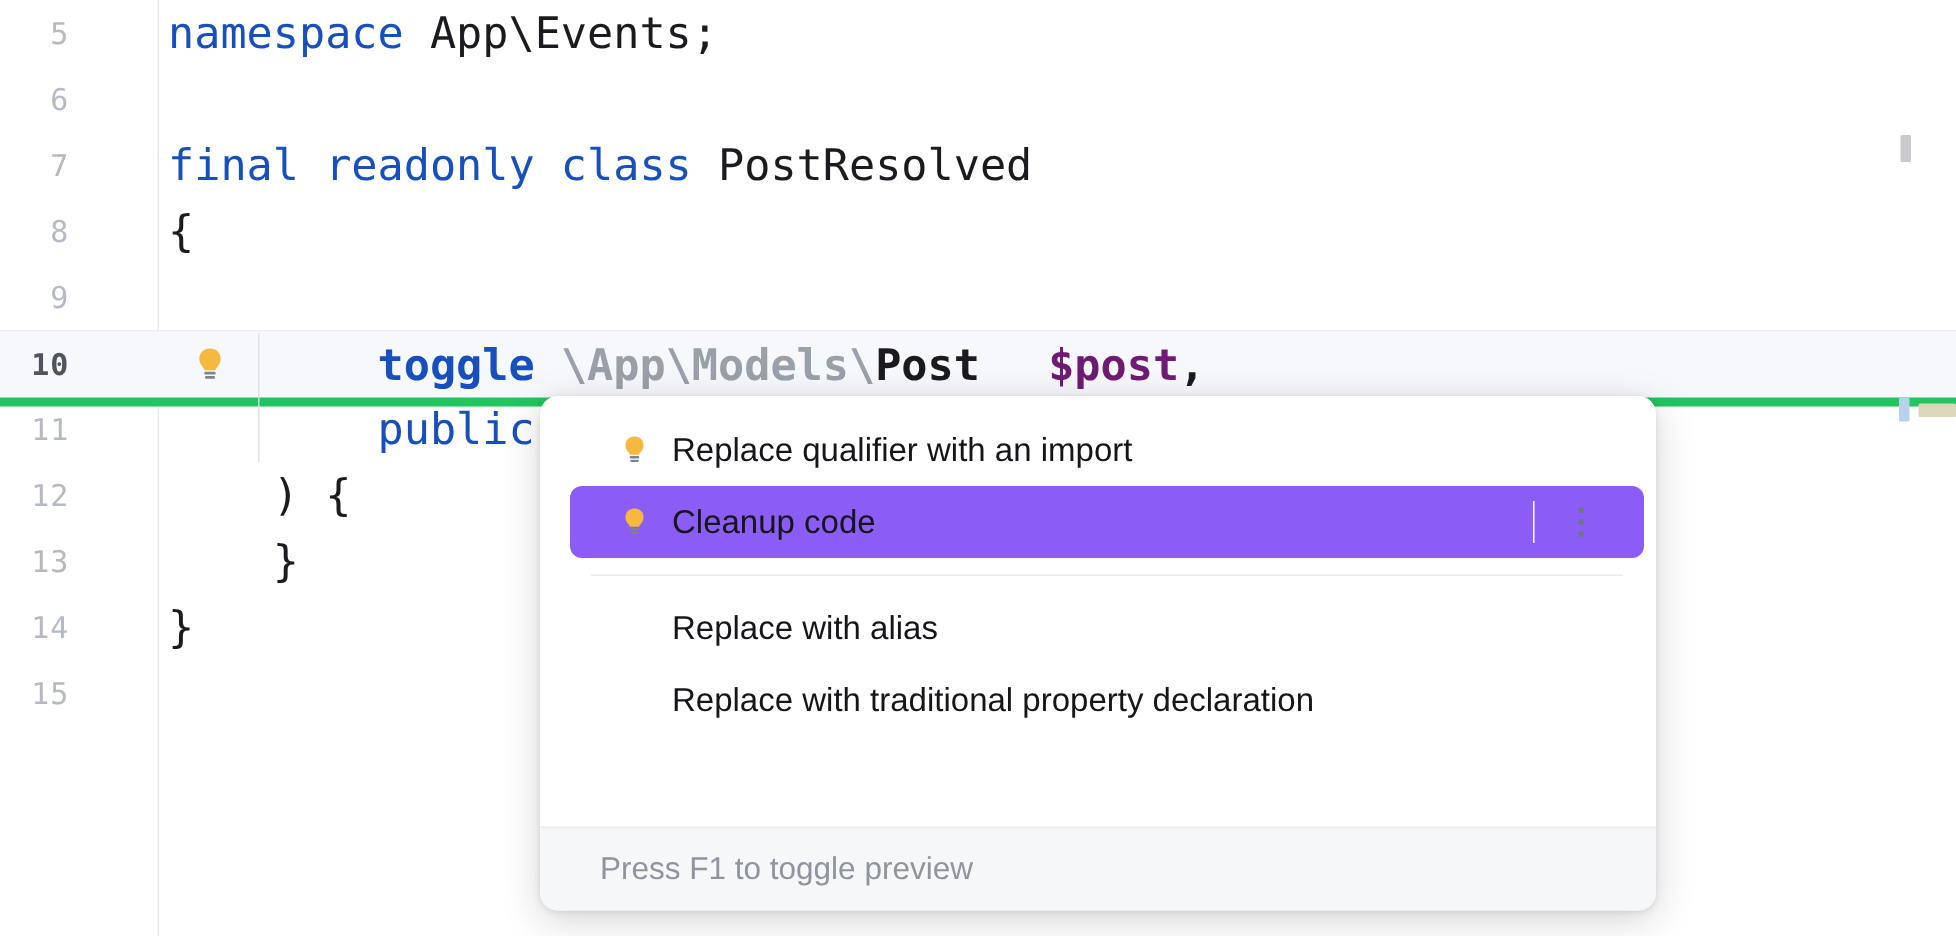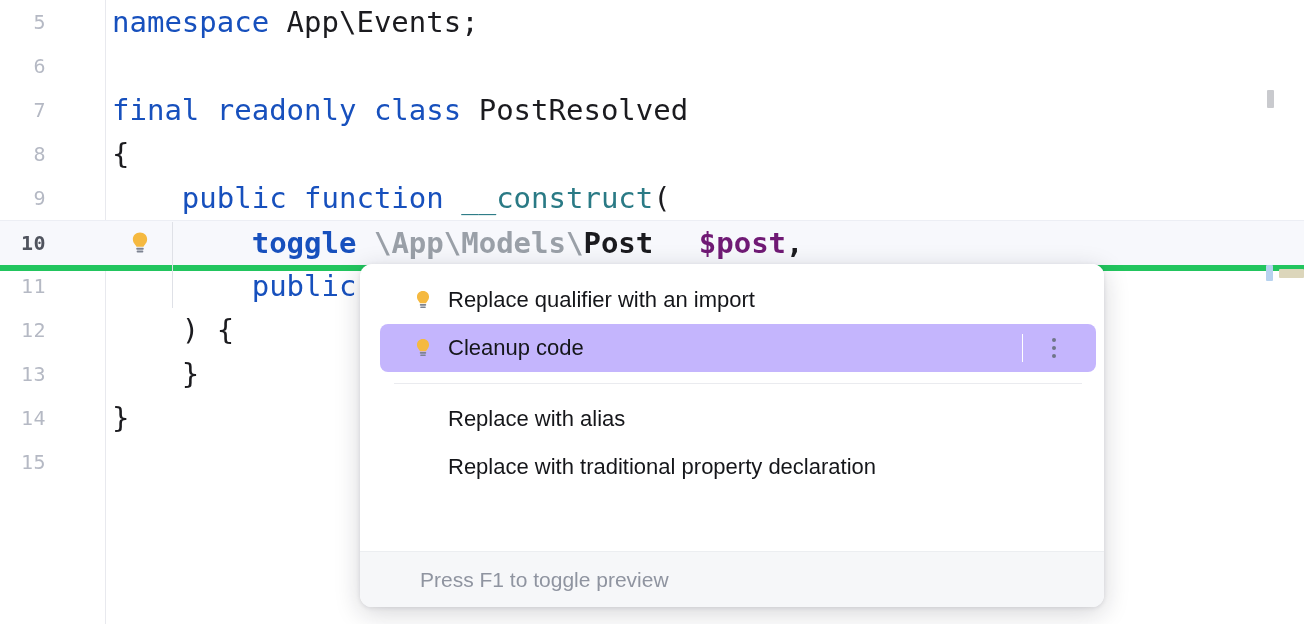--- a/index.html
+++ b/index.html
@@ -124,21 +124,21 @@
     height: 48px;
     display: flex;
     align-items: center;
     margin: 0 8px;
     border-radius: 8px;
     padding-left: 32px;
     box-sizing: border-box;
     cursor: default;
   }
   .menu-item.selected {
-    background: #c4b5fd;
+    background: #8b5cf6;
   }
 
   .menu-bulb {
     width: 22px;
     height: 22px;
     flex: 0 0 22px;
     margin-right: 14px;
   }
   .menu-noicon {
     width: 22px;
@@ -190,21 +190,21 @@
     background: #eaebef;
     margin: 11px 22px 11px 22px;
   }
 
   .popup-footer {
     height: 56px;
     background: #f6f7f9;
     border-top: 1px solid #eceef1;
     display: flex;
     align-items: center;
-    padding-left: 60px;
+    padding-left: 40px;
     box-sizing: border-box;
   }
   .footer-text {
     font-size: 21px;
     color: #8f94a0;
     font-family: "Liberation Sans", sans-serif;
   }
 </style>
 </head>
 <body>
@@ -223,21 +223,20 @@
       <div class="line" style="top: 88px;">
         <div class="lineno">7</div>
         <div class="code"><span class="kw">final readonly class</span><span class="punc"> </span><span class="ident">PostResolved</span></div>
       </div>
       <div class="line" style="top: 132px;">
         <div class="lineno">8</div>
         <div class="code"><span class="punc">{</span></div>
       </div>
       <div class="line" style="top: 176px;">
         <div class="lineno">9</div>
-        <div class="code"><span class="punc">    </span><span class="kw">public function</span><span class="punc"> </span><span class="fname">__construct</span><span class="punc">(</span></div>
       </div>
       <div class="line current" style="top: 220px;">
         <div class="lineno">10</div>
         <div class="bulb-gutter"><svg viewBox="0 0 24 24" width="26" height="26" xmlns="http://www.w3.org/2000/svg">
             <path d="M12 2.2c-4.0 0-6.6 2.9-6.6 6.3 0 2.3 1.1 3.8 2.1 5.0 0.6 0.75 1.05 1.3 1.2 2.0h6.6c0.15-0.7 0.6-1.25 1.2-2.0 1.0-1.2 2.1-2.7 2.1-5.0 0-3.4-2.6-6.3-6.6-6.3z" fill="#f5b940"></path>
             <rect x="8.5" y="16.4" width="7" height="1.75" rx="0.8" fill="#7d8391"></rect>
             <rect x="8.9" y="19.0" width="6.2" height="1.75" rx="0.8" fill="#7d8391"></rect>
           </svg></div>
         <div class="code"><span class="punc">        </span><span class="kw">toggle</span><span class="punc"> </span><span class="qual">\App\Models\</span><span class="ident">Post</span><span class="punc"> </span><span class="var">$post</span><span class="punc">,</span></div>
       </div>

